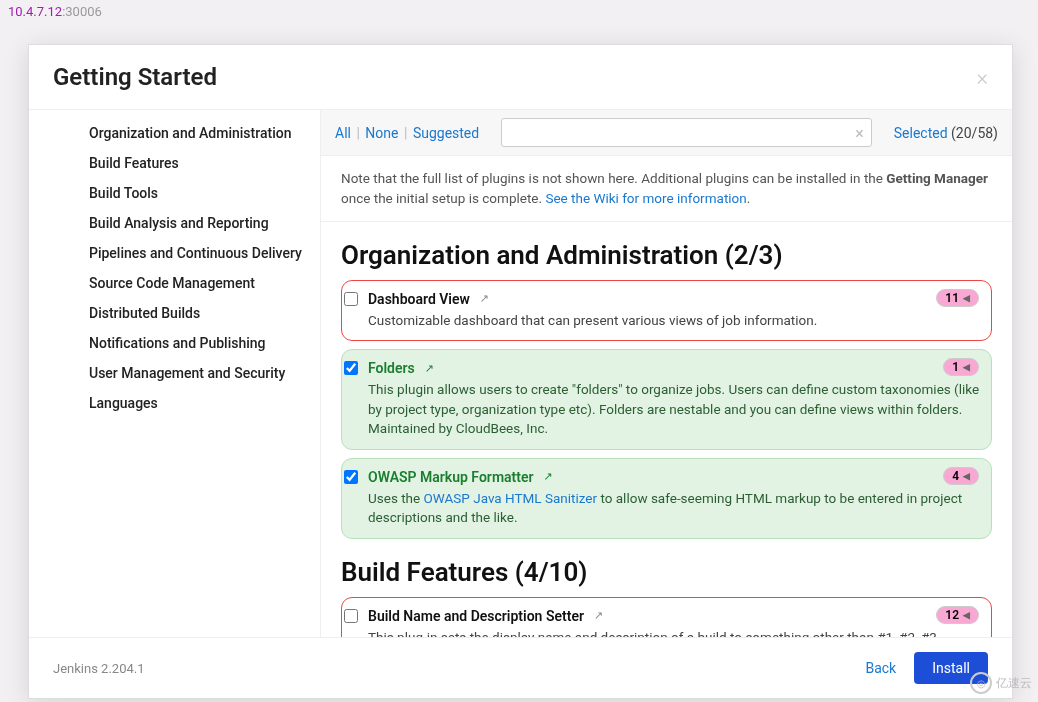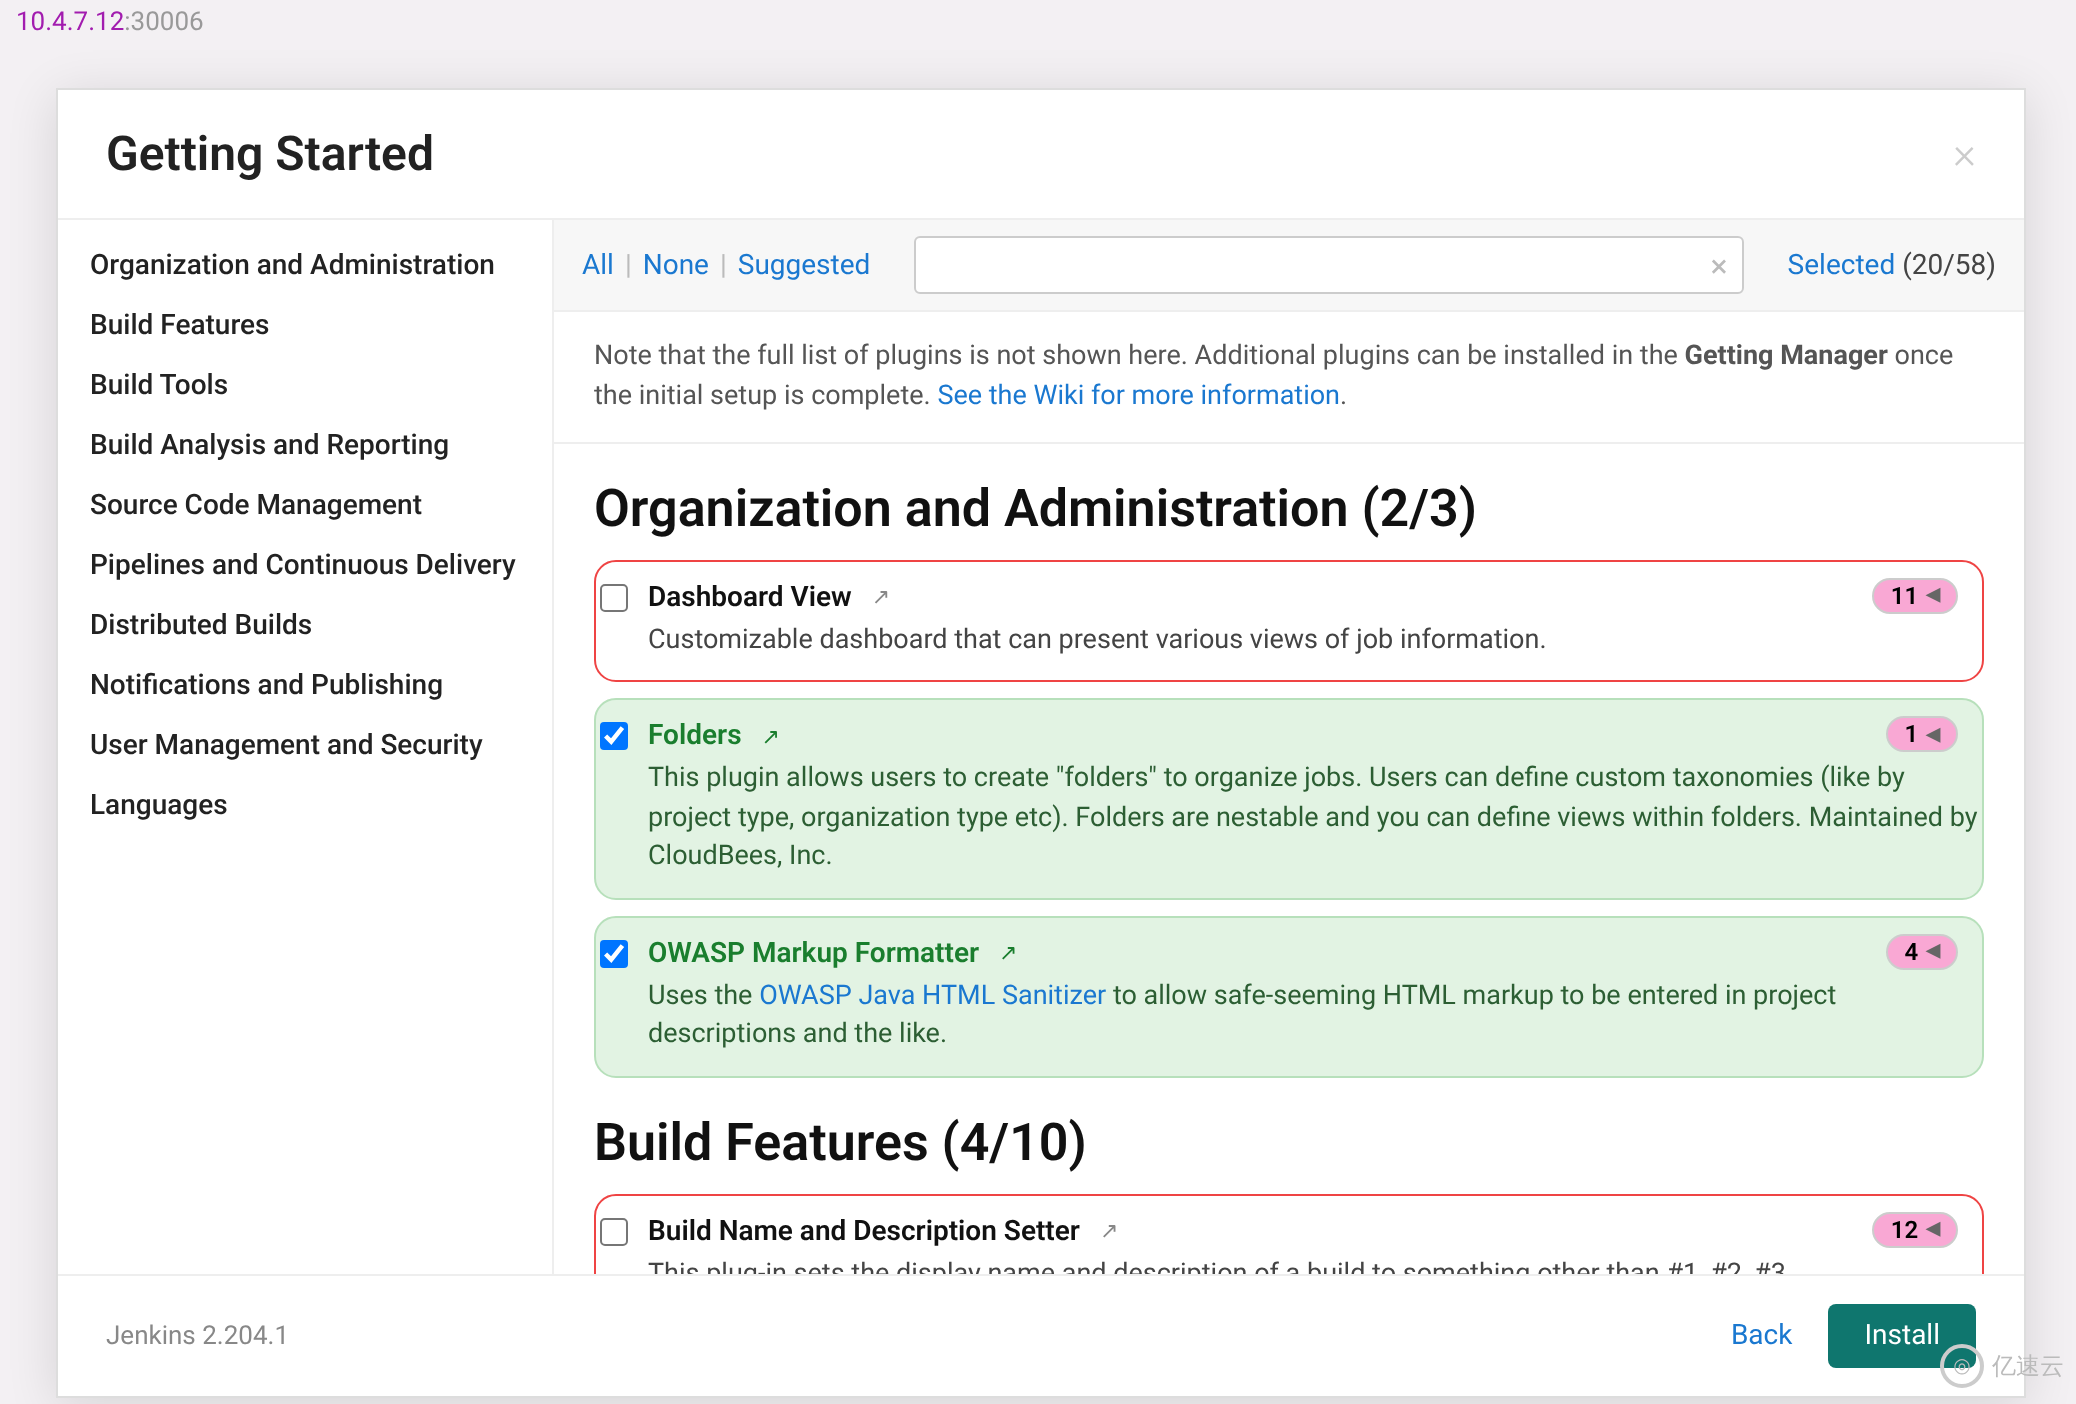--- a/index.html
+++ b/index.html
@@ -5,21 +5,21 @@
 * { box-sizing: border-box; margin: 0; padding: 0; font-family: -apple-system, BlinkMacSystemFont, "Segoe UI", Roboto, Arial, sans-serif; }
 body { background: #f3f0f3; width: 1038px; height: 702px; overflow: hidden; position: relative; }
 .url-bar { padding: 4px 8px; font-size: 13px; color: #555; }
 .url-bar .host { color: #a21caf; }
 .url-bar .port { color: #999; }
 .modal { position: absolute; top: 44px; left: 28px; width: 985px; height: 655px; background: #fff; border: 1px solid #ddd; box-shadow: 0 4px 24px rgba(0,0,0,0.12); display: flex; flex-direction: column; }
 .modal-header { padding: 18px 24px; border-bottom: 1px solid #eee; display: flex; justify-content: space-between; align-items: center; }
 .modal-header h1 { font-size: 24px; font-weight: 600; color: #222; }
 .close-x { color: #ccc; font-size: 22px; cursor: pointer; font-weight: 300; }
 .modal-body { flex: 1; display: flex; overflow: hidden; }
-.sidebar { width: 248px; border-right: 1px solid #eee; padding: 8px 0; }
+.sidebar { width: 248px; border-right: 1px solid #eee; padding: 8px 0; margin-left: 44px; }
 .sidebar-item { padding: 7px 16px; font-size: 14px; color: #222; cursor: pointer; font-weight: 500; }
 .main { flex: 1; display: flex; flex-direction: column; overflow: hidden; }
 .filter-bar { display: flex; align-items: center; padding: 8px 14px; border-bottom: 1px solid #eee; background: #f7f7f7; gap: 6px; }
 .filter-links { font-size: 14px; }
 .filter-links a { color: #1a78d0; text-decoration: none; cursor: pointer; }
 .filter-links .sep { color: #bbb; margin: 0 2px; }
 .search-wrap { flex: 1; margin: 0 16px; position: relative; }
 .search-input { width: 100%; padding: 6px 28px 6px 10px; border: 1px solid #ccc; border-radius: 3px; font-size: 13px; }
 .search-clear { position: absolute; right: 8px; top: 50%; transform: translateY(-50%); color: #bbb; cursor: pointer; font-size: 16px; }
 .selected-count { font-size: 14px; }
@@ -39,21 +39,21 @@
 .plugin.selected .ext-icon { color: #1a7e2e; }
 .plugin-desc { font-size: 13.5px; color: #444; margin-left: 24px; line-height: 1.45; }
 .plugin.selected .plugin-desc { color: #2c5e33; }
 .plugin-desc a { color: #1a78d0; }
 .plugin-badge { position: absolute; right: 12px; top: 8px; background: #f9a8d4; border: 1px solid #ccc; border-radius: 12px; padding: 1px 8px; font-size: 12px; font-weight: 600; display: flex; align-items: center; gap: 4px; }
 .plugin-badge .arrow { font-size: 9px; color: #666; }
 .modal-footer { border-top: 1px solid #eee; padding: 14px 24px; display: flex; align-items: center; justify-content: space-between; }
 .footer-version { font-size: 13px; color: #888; }
 .footer-actions { display: flex; gap: 18px; align-items: center; }
 .btn-back { color: #1a78d0; font-size: 14px; cursor: pointer; }
-.btn-install { background: #0f766e; color: #fff; padding: 8px 18px; border-radius: 4px; font-size: 14px; cursor: pointer; border: none; }
+.btn-install { background: #1d4ed8; color: #fff; padding: 8px 18px; border-radius: 4px; font-size: 14px; cursor: pointer; border: none; }
 .watermark { position: absolute; right: 6px; bottom: 8px; font-size: 12px; color: #bbb; display:flex; align-items:center; gap:4px;}
 .watermark-circle{width:22px;height:22px;border:2px solid #ccc;border-radius:50%;display:flex;align-items:center;justify-content:center;font-size:10px;}
 .plugins-scroll::-webkit-scrollbar { width: 12px; }
 .plugins-scroll::-webkit-scrollbar-thumb { background: #c4c4c4; border-radius: 6px; }
 .plugins-scroll::-webkit-scrollbar-track { background: #f1f1f1; }
 </style>
 </head>
 <body>
 
 <div class="url-bar">
@@ -65,22 +65,22 @@
     <h1>Getting Started</h1>
     <span class="close-x">×</span>
   </div>
 
   <div class="modal-body">
     <div class="sidebar">
       <div class="sidebar-item">Organization and Administration</div>
       <div class="sidebar-item">Build Features</div>
       <div class="sidebar-item">Build Tools</div>
       <div class="sidebar-item">Build Analysis and Reporting</div>
+      <div class="sidebar-item">Pipelines and Continuous Delivery</div>
       <div class="sidebar-item">Source Code Management</div>
-      <div class="sidebar-item">Pipelines and Continuous Delivery</div>
       <div class="sidebar-item">Distributed Builds</div>
       <div class="sidebar-item">Notifications and Publishing</div>
       <div class="sidebar-item">User Management and Security</div>
       <div class="sidebar-item">Languages</div>
     </div>
 
     <div class="main">
       <div class="filter-bar">
         <span class="filter-links">
           <a>All</a>

